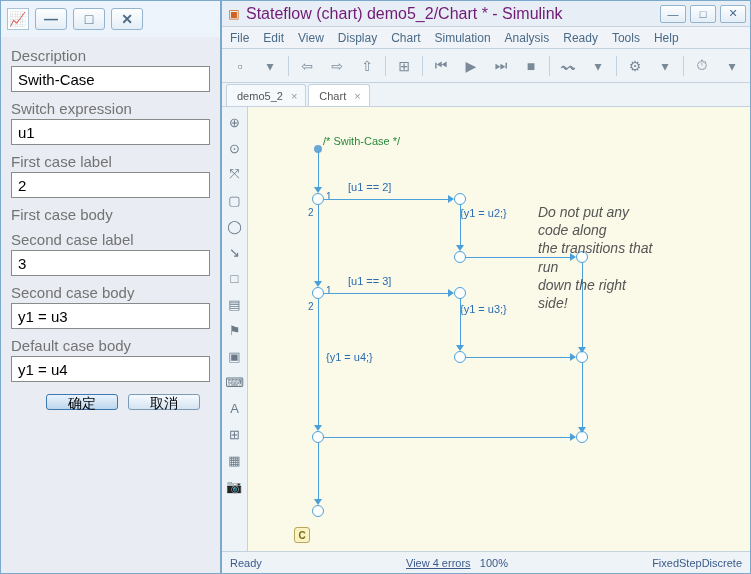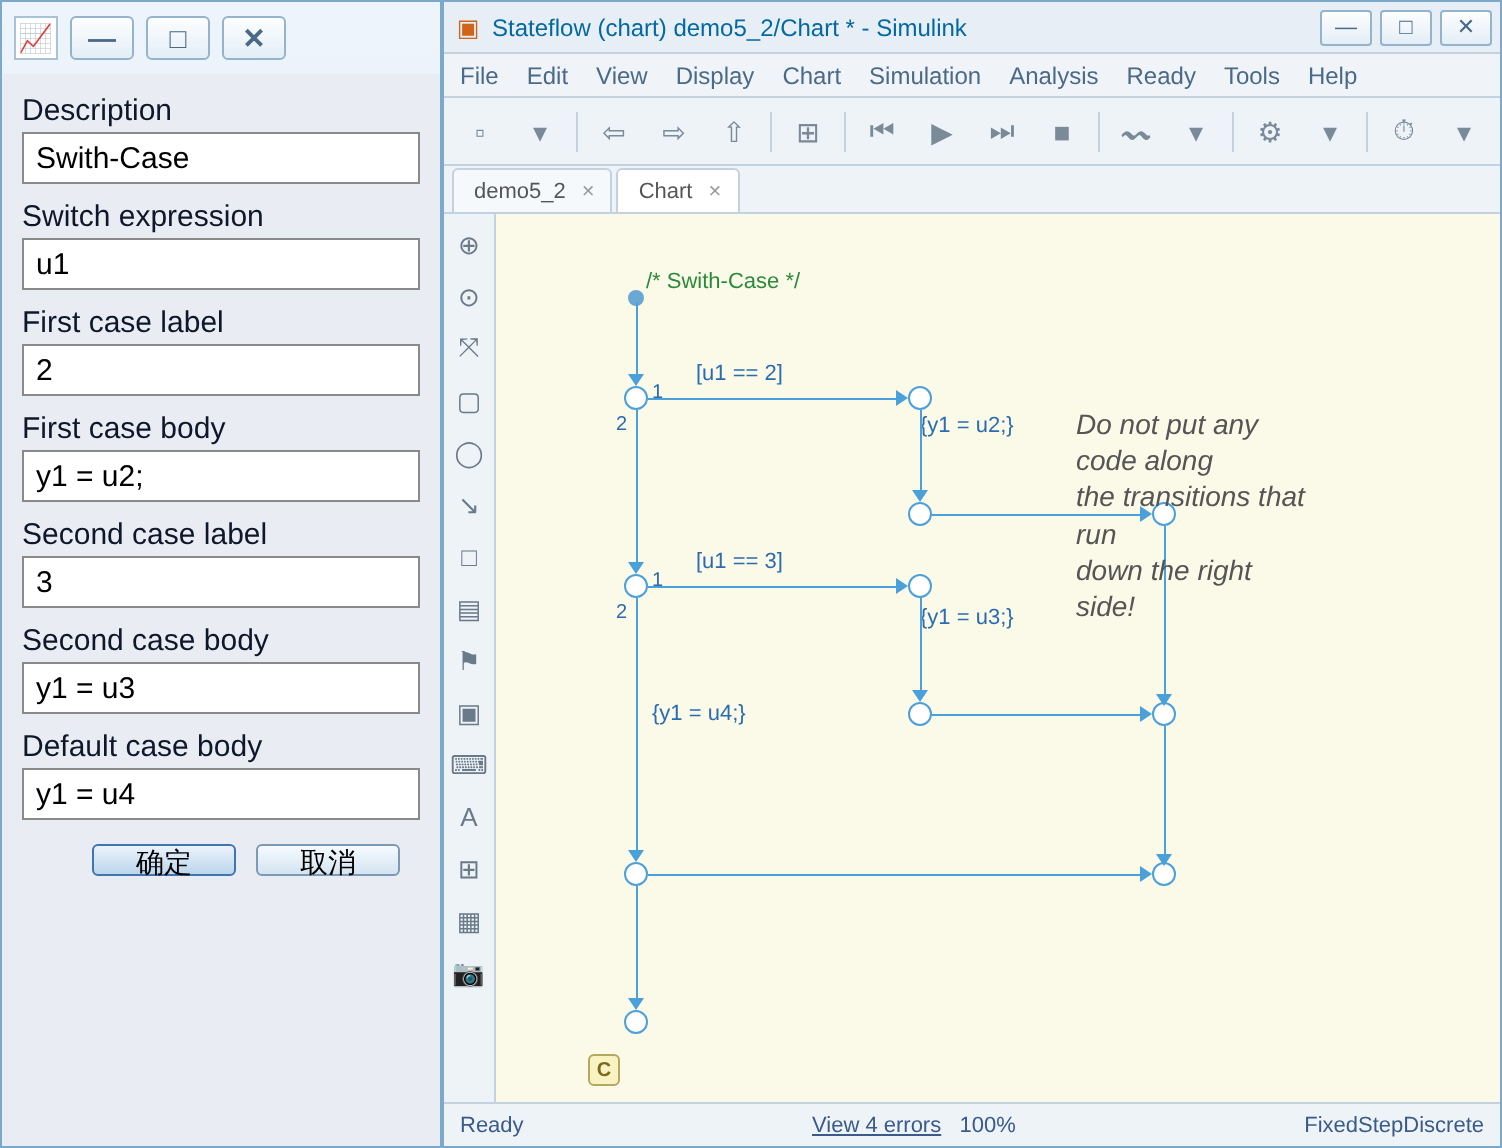--- a/index.html
+++ b/index.html
@@ -5,32 +5,32 @@
 *{box-sizing:border-box;margin:0;padding:0;font-family:Arial,Helvetica,sans-serif}
 body{width:751px;height:574px;display:flex;font-size:12px;background:#fff}
 
 
 .dlg{width:296px;height:574px;border:1px solid #7aa9cc;background:linear-gradient(#edf4fb,#dce9f5);display:flex;flex-direction:column}
 .dlg-tb{height:36px;display:flex;align-items:center;padding:0 6px;gap:6px}
 .dlg-ico{width:22px;height:22px;background:#fff;border:1px solid #a9c2d8;display:flex;align-items:center;justify-content:center;font-size:14px;color:#d97a1a}
 .dlg-ttl{font-size:19px;color:#333;flex:1;white-space:nowrap;overflow:hidden;text-overflow:ellipsis}
 .wbtn{width:32px;height:22px;border:1px solid #94b3cc;border-radius:3px;background:linear-gradient(#fdfeff,#e4eef6);display:flex;align-items:center;justify-content:center;color:#4a6a86;font-size:14px;font-weight:bold}
 .dlg-body{flex:1;padding:10px 10px 6px 10px;background:#e9edf3;display:flex;flex-direction:column;gap:2px;overflow:auto}
-.fld-lbl{font-size:15px;color:#0f172a;margin-top:6px}
+.fld-lbl{font-size:15px;color:#737373;margin-top:6px}
 .fld-lbl:first-child{margin-top:0}
 .fld-in{width:100%;height:26px;border:1px solid #8a8a8a;padding:2px 6px;font-size:15px;background:#fff}
 .dlg-btns{display:flex;justify-content:flex-end;gap:10px;padding:10px 10px 12px 0}
 .dbtn{width:72px;height:16px;border:1px solid #7a9ab5;border-radius:3px;background:linear-gradient(#f6faff,#d4e4f1);font-size:14px}
 .dbtn.primary{border-color:#3d77ad;background:linear-gradient(#eaf3fc,#bcd6ec)}
 
 
 .win{flex:1;height:574px;border:1px solid #7aa9cc;background:#e8eef5;display:flex;flex-direction:column}
 .win-tb{height:26px;display:flex;align-items:center;padding:0 4px;gap:4px;border-bottom:1px solid #c4d2df}
 .win-ico{width:16px;height:16px;display:flex;align-items:center;justify-content:center;color:#d0641a;font-size:12px}
-.win-ttl{flex:1;font-size:12px;color:#0369a1}
+.win-ttl{flex:1;font-size:16px;color:#701a75}
 .win-sbtn{width:26px;height:18px;border:1px solid #94b3cc;border-radius:2px;background:linear-gradient(#fdfeff,#e4eef6);display:flex;align-items:center;justify-content:center;color:#4a6a86;font-size:11px}
 .menu{height:22px;display:flex;align-items:center;gap:14px;padding:0 8px;color:#4a6a86;background:#f0f4f9;border-bottom:1px solid #c4d2df}
 .menu span{cursor:default}
 .tbar{height:34px;display:flex;align-items:center;gap:6px;padding:0 6px;background:#eef3f8;border-bottom:1px solid #c4d2df}
 .tico{width:24px;height:24px;border:1px solid transparent;display:flex;align-items:center;justify-content:center;color:#7a8a98;font-size:14px}
 .tsep{width:1px;height:20px;background:#c4d2df}
 .tabs{height:24px;display:flex;align-items:flex-end;padding:0 4px;background:#eef3f8;border-bottom:1px solid #c4d2df}
 .tab{height:22px;padding:0 8px 0 10px;display:flex;align-items:center;gap:8px;border:1px solid #c4d2df;border-bottom:none;background:#f6f9fc;font-size:11px;color:#555;margin-right:2px;border-radius:3px 3px 0 0}
 .tab.active{background:#fff}
 .tab .x{color:#999;font-size:11px}
@@ -73,21 +73,20 @@
       </div>
   </div>
   <div class="dlg-body">
     <div class="fld-lbl">Description</div>
     <input class="fld-in" value="Swith-Case" style="">
     <div class="fld-lbl">Switch expression</div>
     <input class="fld-in" value="u1" style="">
     <div class="fld-lbl">First case label</div>
     <input class="fld-in" value="2" style="">
     <div class="fld-lbl">First case body</div>
-    <input class="fld-in" value="y1 = u2;" style="">
     <div class="fld-lbl">Second case label</div>
     <input class="fld-in" value="3" style="">
     <div class="fld-lbl">Second case body</div>
     <input class="fld-in" value="y1 = u3" style="">
     <div class="fld-lbl">Default case body</div>
     <input class="fld-in" value="y1 = u4" style="">
     <div class="dlg-btns">
       <button class="dbtn primary">确定</button>
       <button class="dbtn">取消</button>
     </div>

